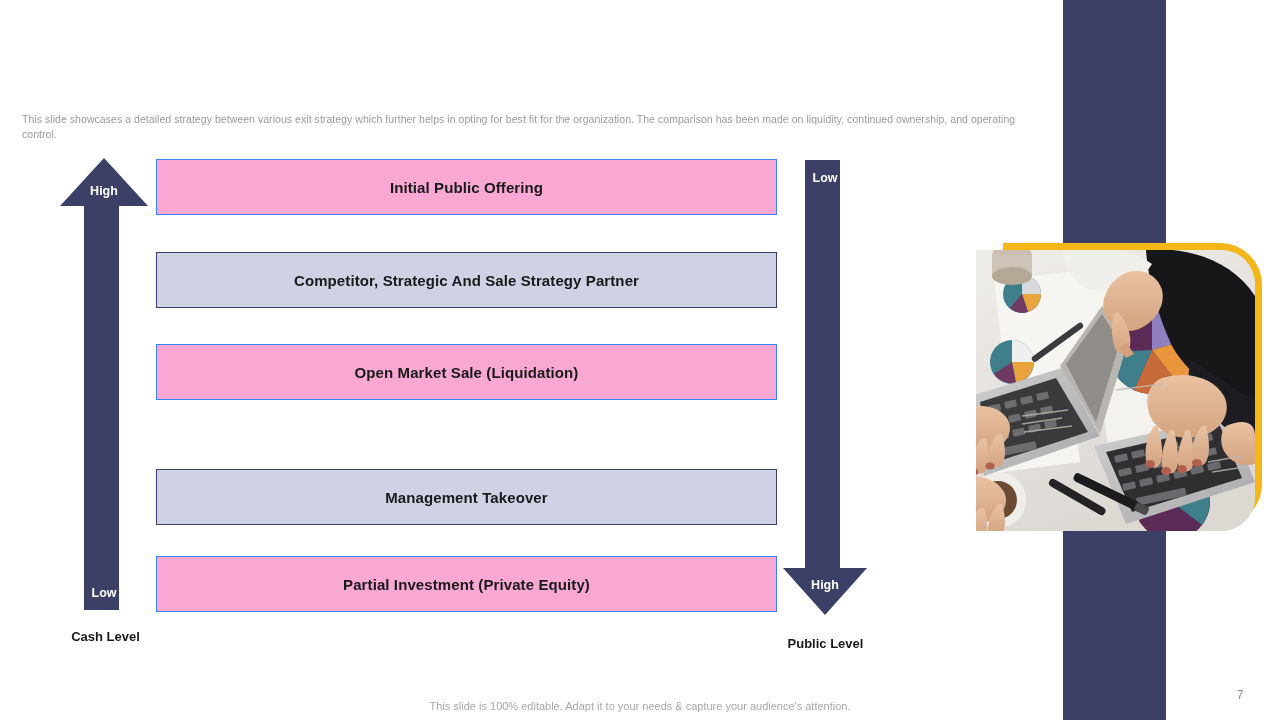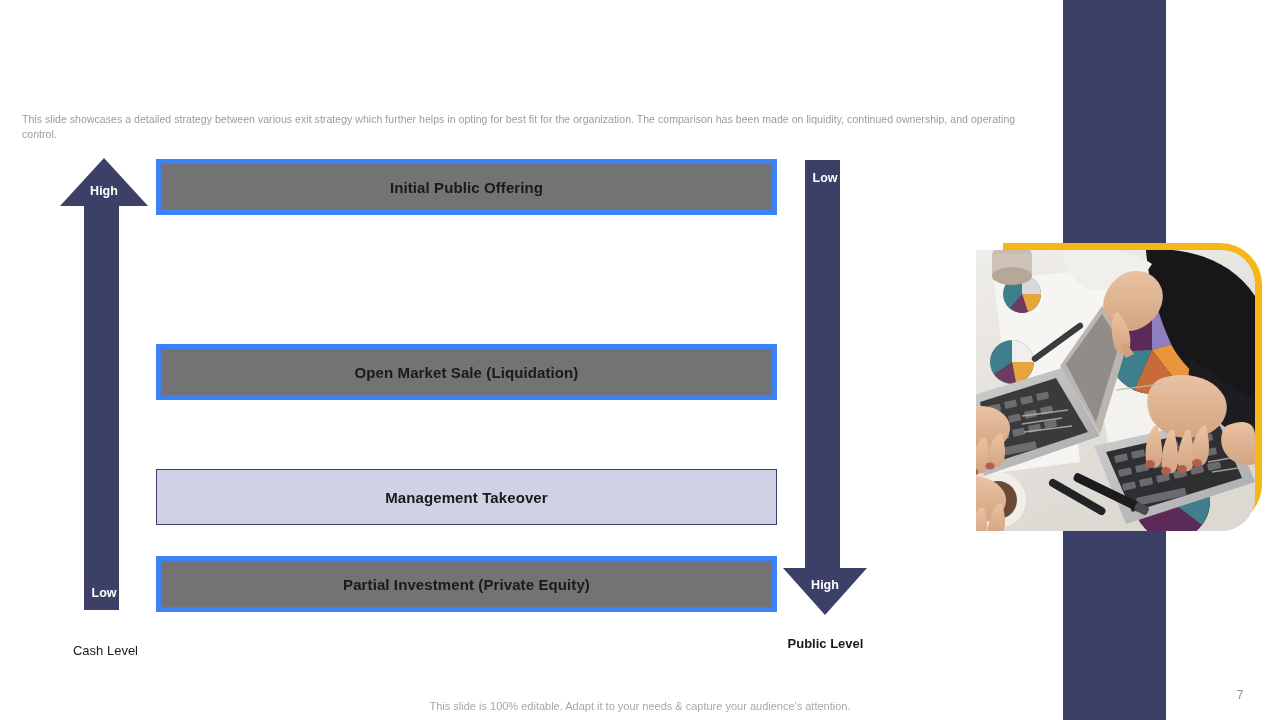--- a/index.html
+++ b/index.html
@@ -90,23 +90,22 @@
     font-size: 12.5px;
     font-weight: bold;
   }
   .axis-caption-left {
     position: absolute;
     left: 48px;
     top: 629px;
     width: 115px;
     text-align: center;
     font-size: 13px;
-    font-weight: normal;
+    font-weight: bold;
     color: #1a1a1a;
-    margin-top: 14px;
   }
 
   
   .arrow-down {
     position: absolute;
     left: 783px;
     top: 160px;
     width: 84px;
     height: 455px;
   }
@@ -166,22 +165,22 @@
     height: 56px;
     display: flex;
     align-items: center;
     justify-content: center;
     font-size: 15px;
     font-weight: bold;
     color: #1a1a1a;
     letter-spacing: 0.1px;
   }
   .strategy-box.cream {
-    background: #737373;
-    border: 5px solid #3b82f6;
+    background: #f9a8d4;
+    border: 1px solid #3b82f6;
   }
   .strategy-box.lavender {
     background: #cfd1e4;
     border: 1px solid #3c3f66;
   }
   .box-0 { top: 159px; }
   .box-1 { top: 252px; }
   .box-2 { top: 344px; }
   .box-3 { top: 437px; margin-top: 32px; }
   .box-4 { top: 530px; margin-top: 26px; }
@@ -246,20 +245,21 @@
 
   <div class="arrow-up">
     <div class="head"></div>
     <div class="shaft"></div>
     <div class="lbl-high">High</div>
     <div class="lbl-low">Low</div>
   </div>
   <div class="axis-caption-left">Cash Level</div>
 
   <div class="strategy-box cream box-0">Initial Public Offering</div>
+  <div class="strategy-box lavender box-1">Competitor, Strategic And Sale Strategy Partner</div>
   <div class="strategy-box cream box-2">Open Market Sale (Liquidation)</div>
   <div class="strategy-box lavender box-3">Management Takeover</div>
   <div class="strategy-box cream box-4">Partial Investment (Private Equity)</div>
 
   <div class="arrow-down">
     <div class="shaft"></div>
     <div class="head"></div>
     <div class="lbl-low">Low</div>
     <div class="lbl-high">High</div>
   </div>

